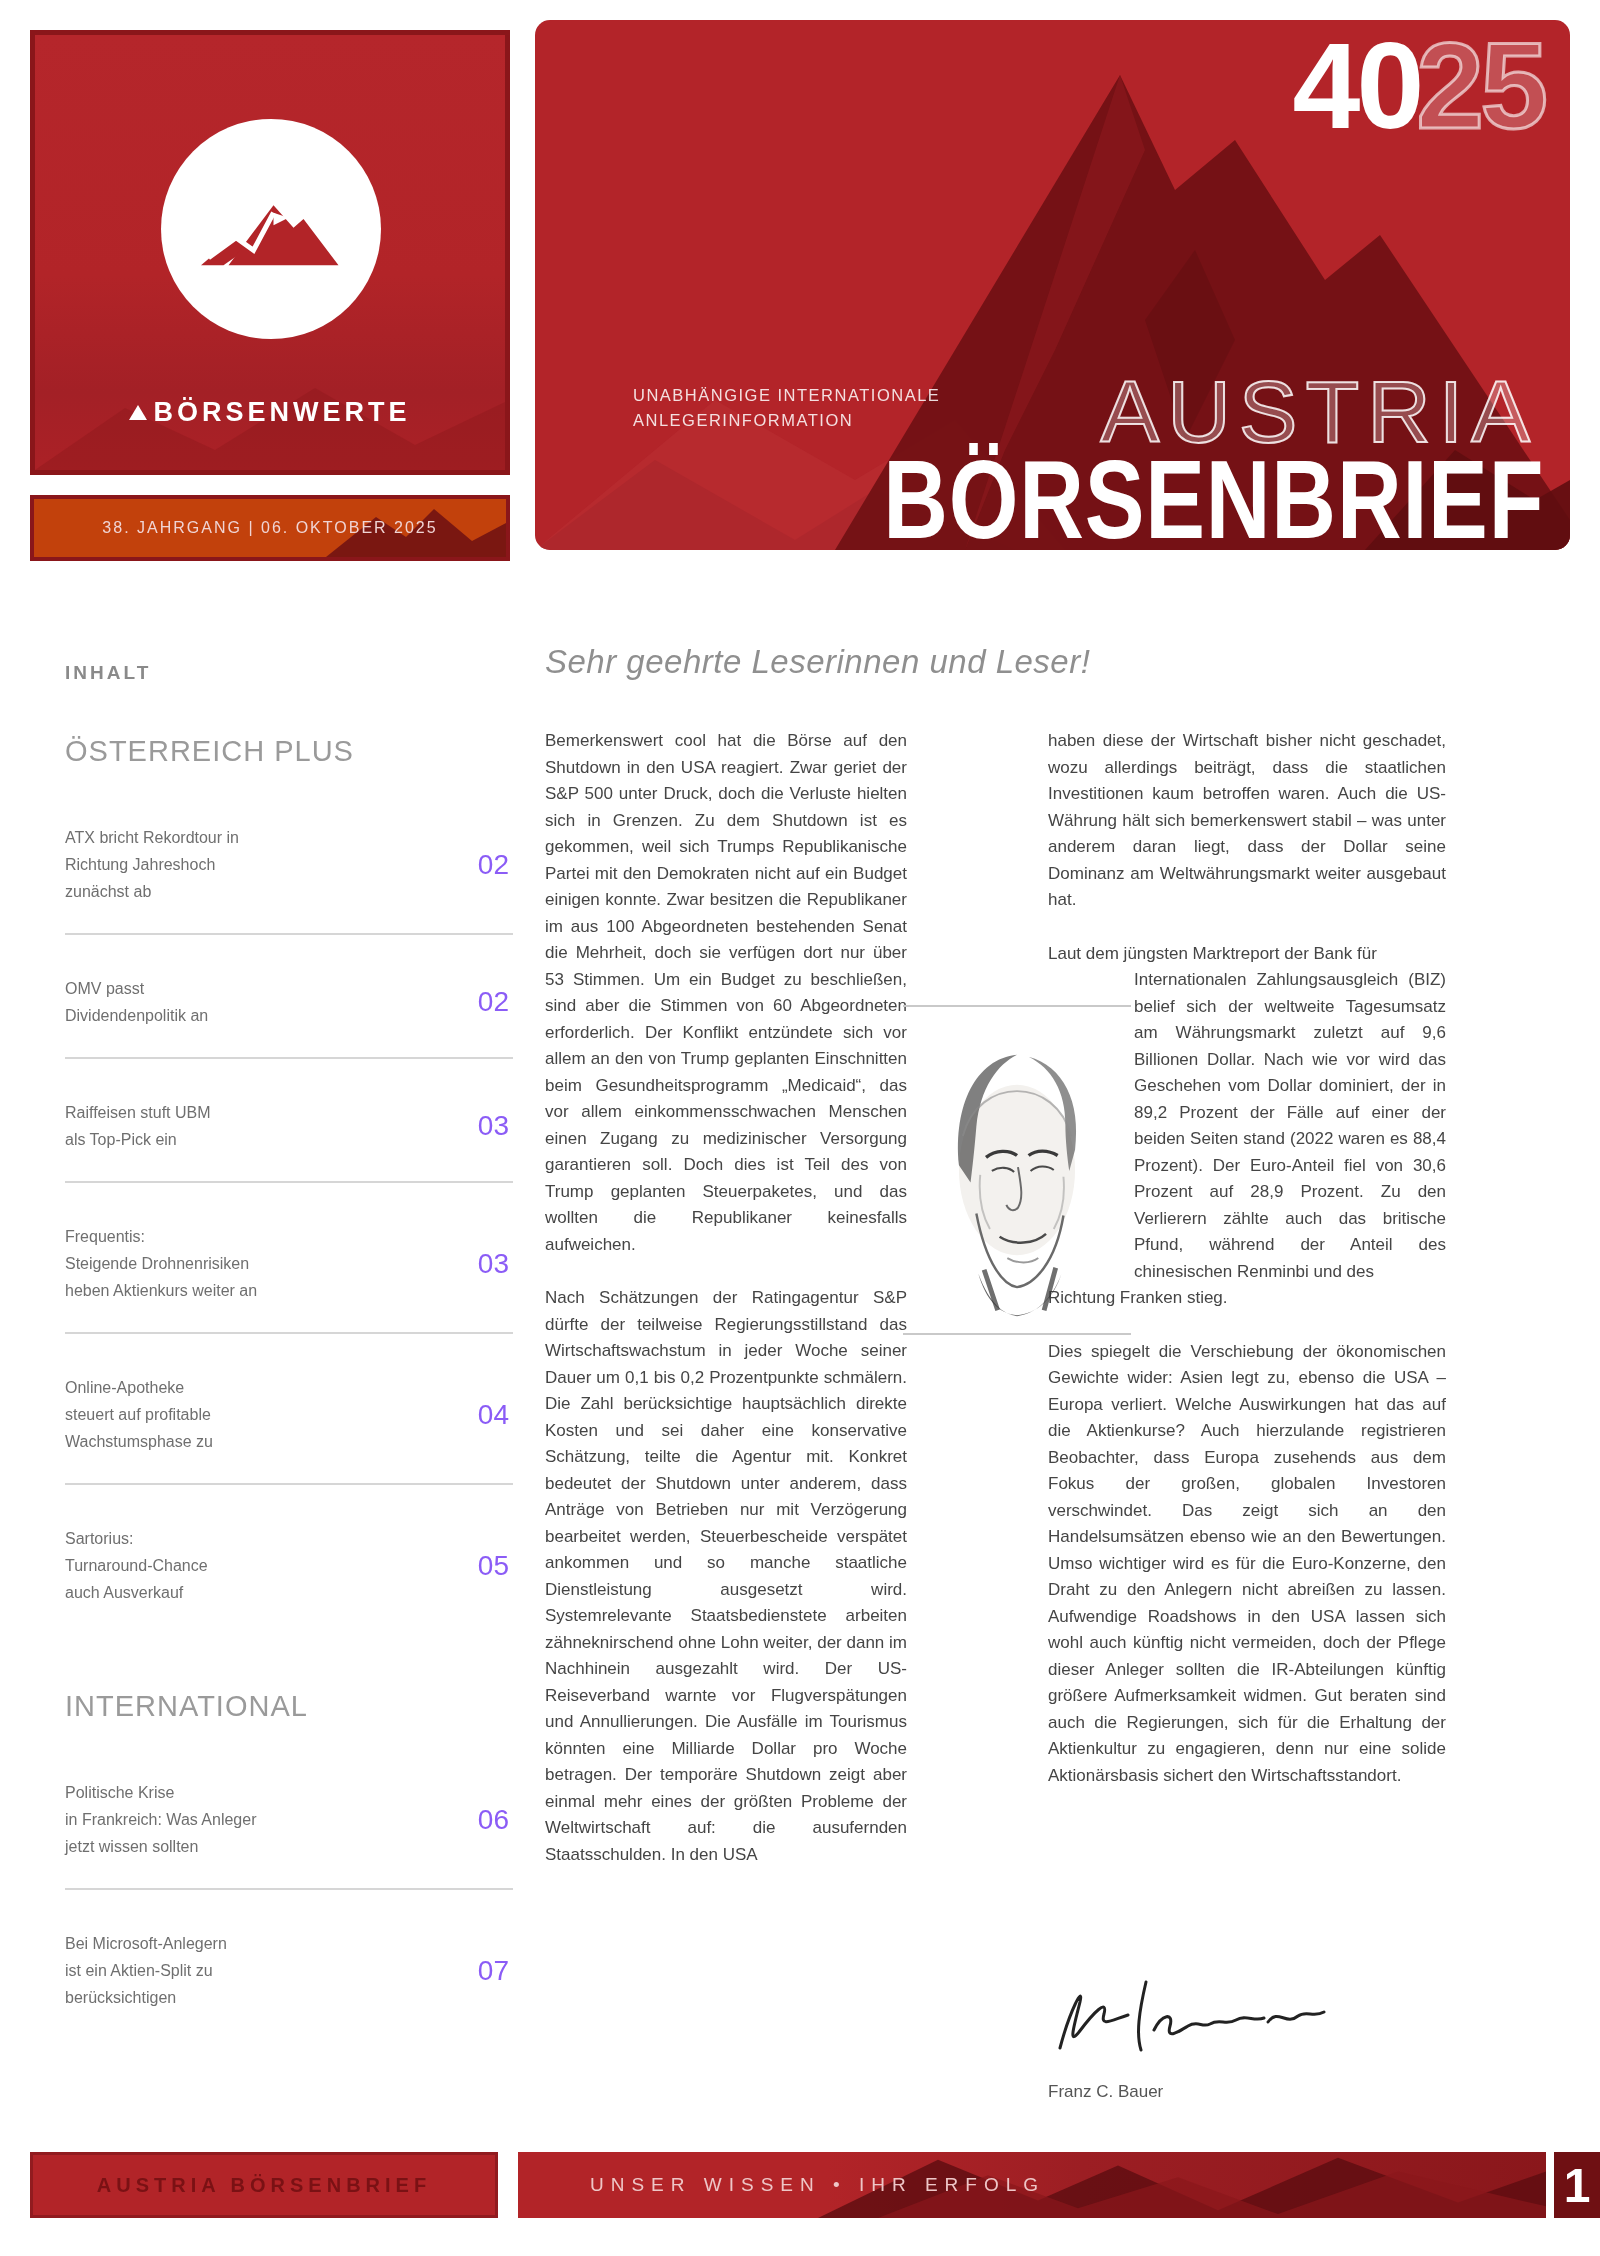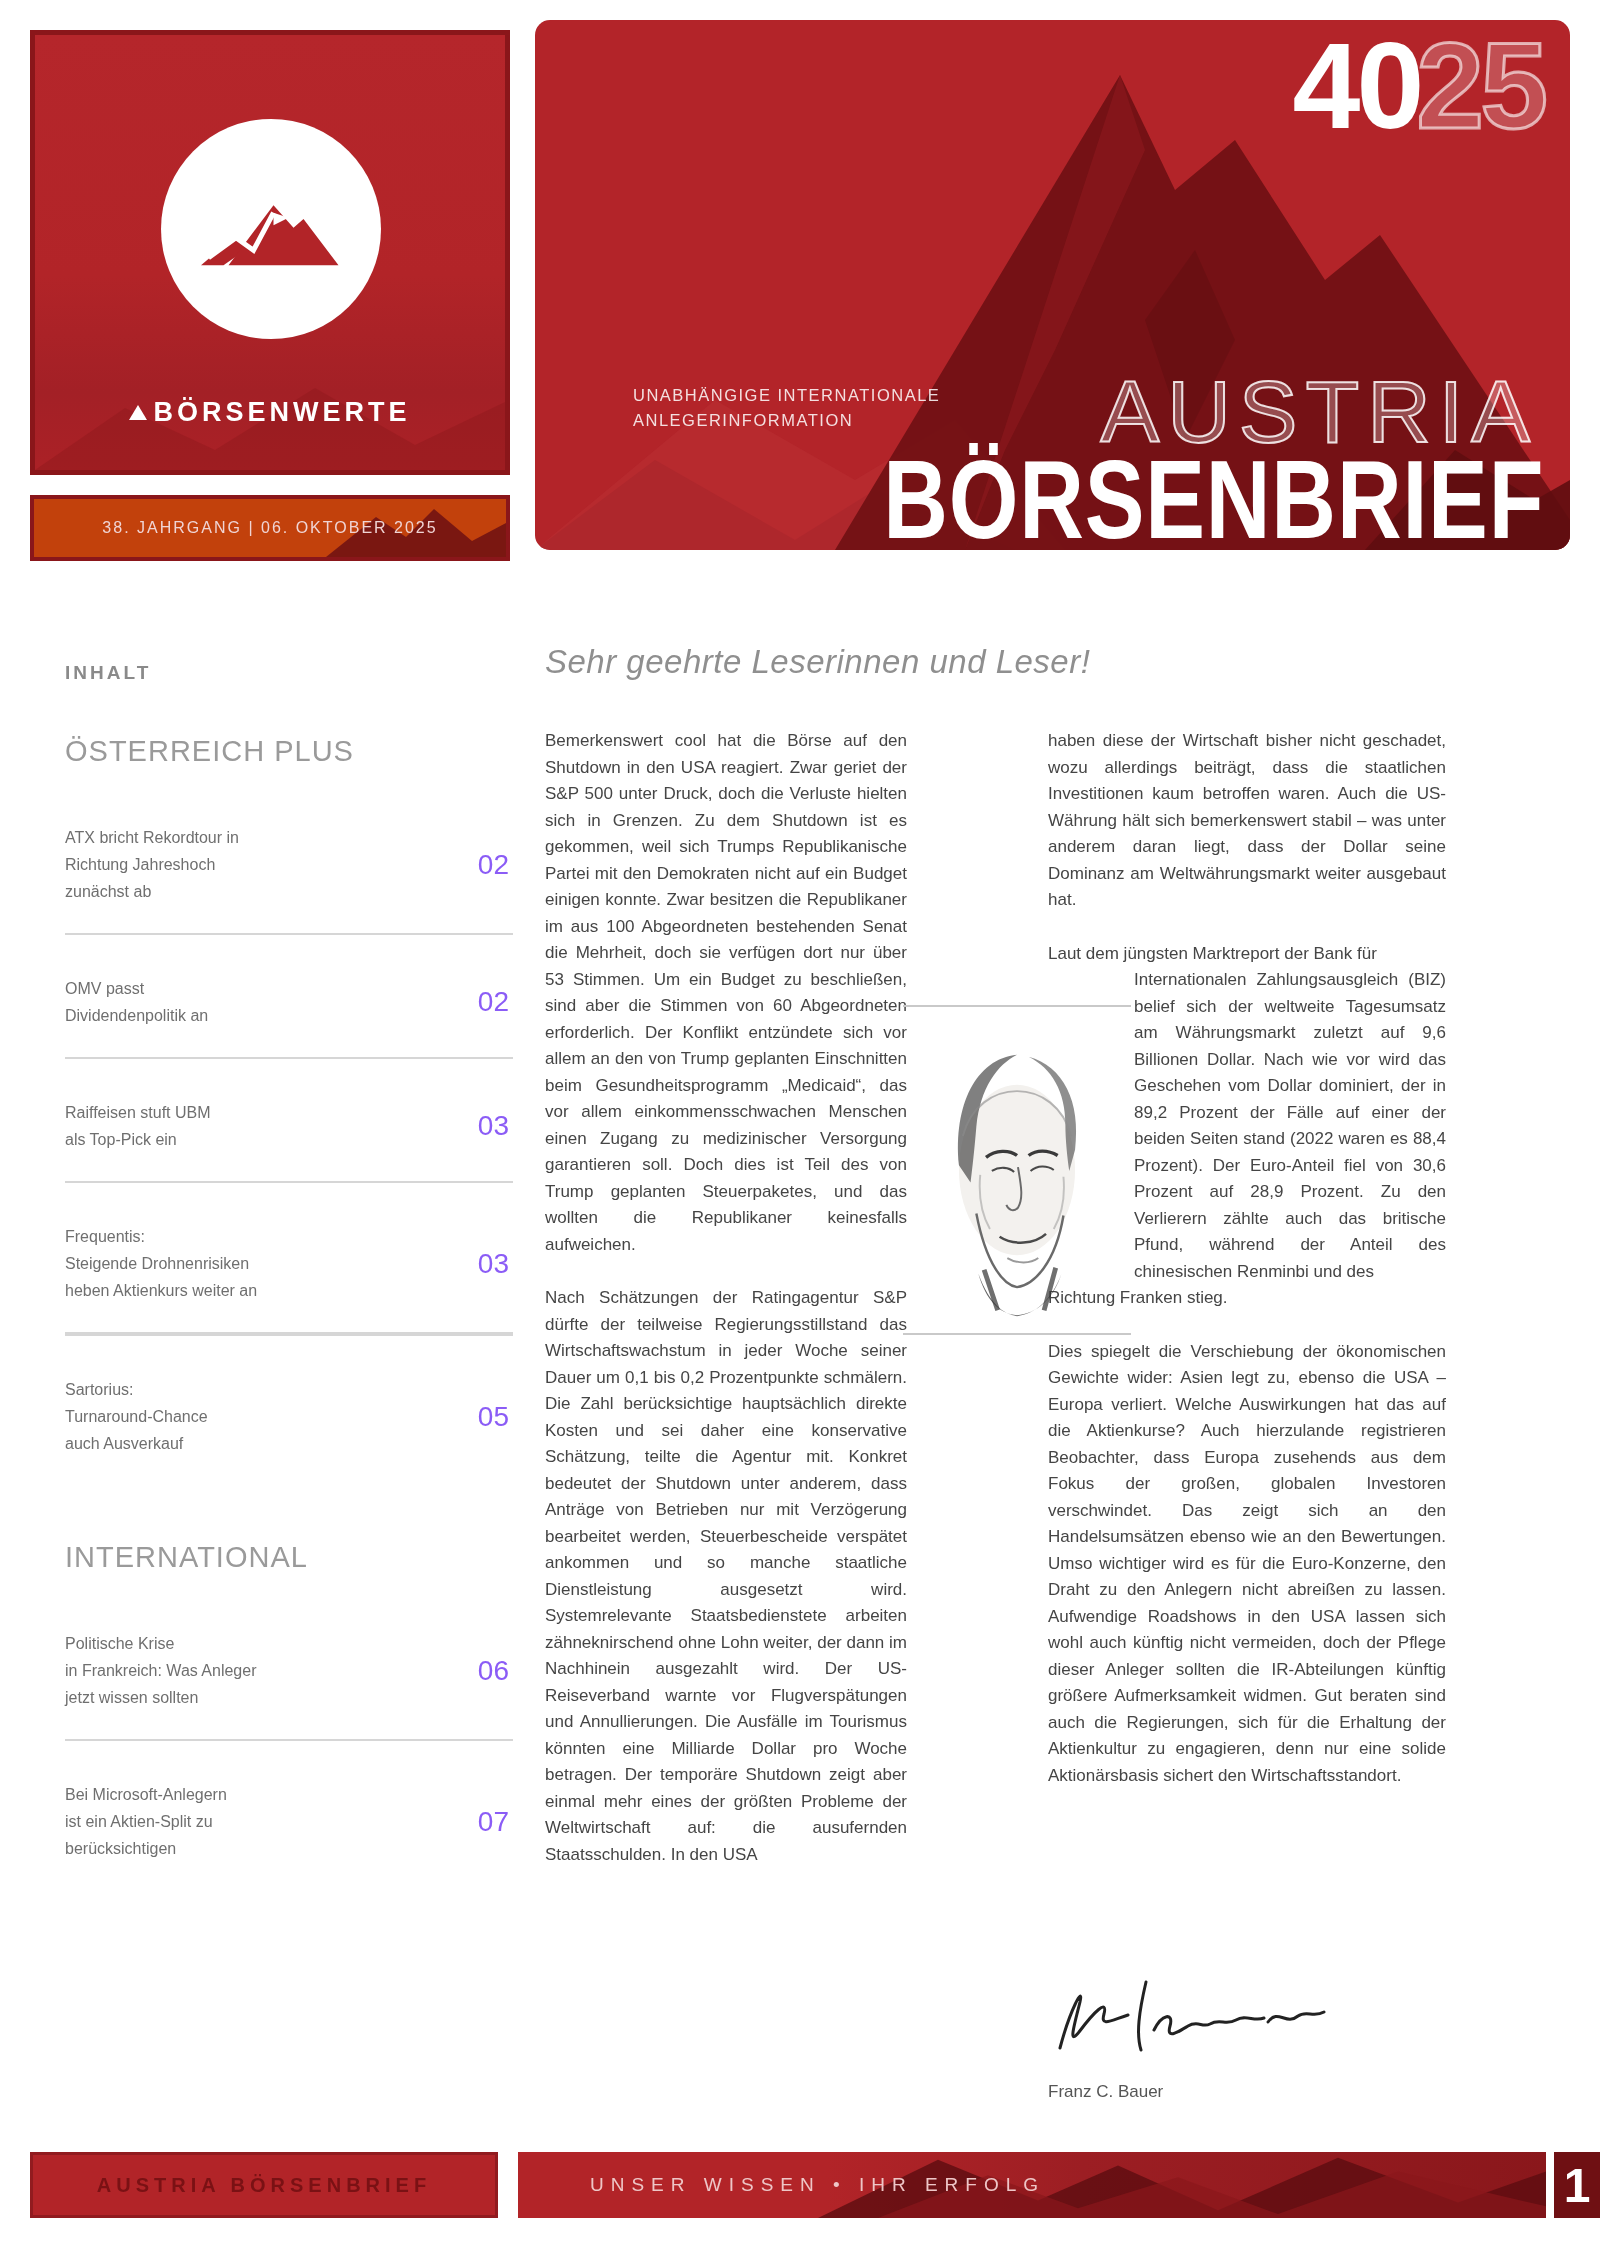--- a/index.html
+++ b/index.html
@@ -150,20 +150,26 @@
     <div class="toc-rule"></div>
 
     <div class="toc-item">
       <div class="toc-item-text">Frequentis:
 Steigende Drohnenrisiken
 heben Aktienkurs weiter an</div>
       <div class="toc-item-page">03</div>
     </div>
     <div class="toc-rule"></div>
 
+    <div class="toc-item">
+      <div class="toc-item-text">Online-Apotheke
+steuert auf profitable
+Wachstumsphase zu</div>
+      <div class="toc-item-page">04</div>
+    </div>
     <div class="toc-rule"></div>
 
     <div class="toc-item">
       <div class="toc-item-text">Sartorius:
 Turnaround-Chance
 auch Ausverkauf</div>
       <div class="toc-item-page">05</div>
     </div>
 
     <div class="toc-section second">INTERNATIONAL</div>

